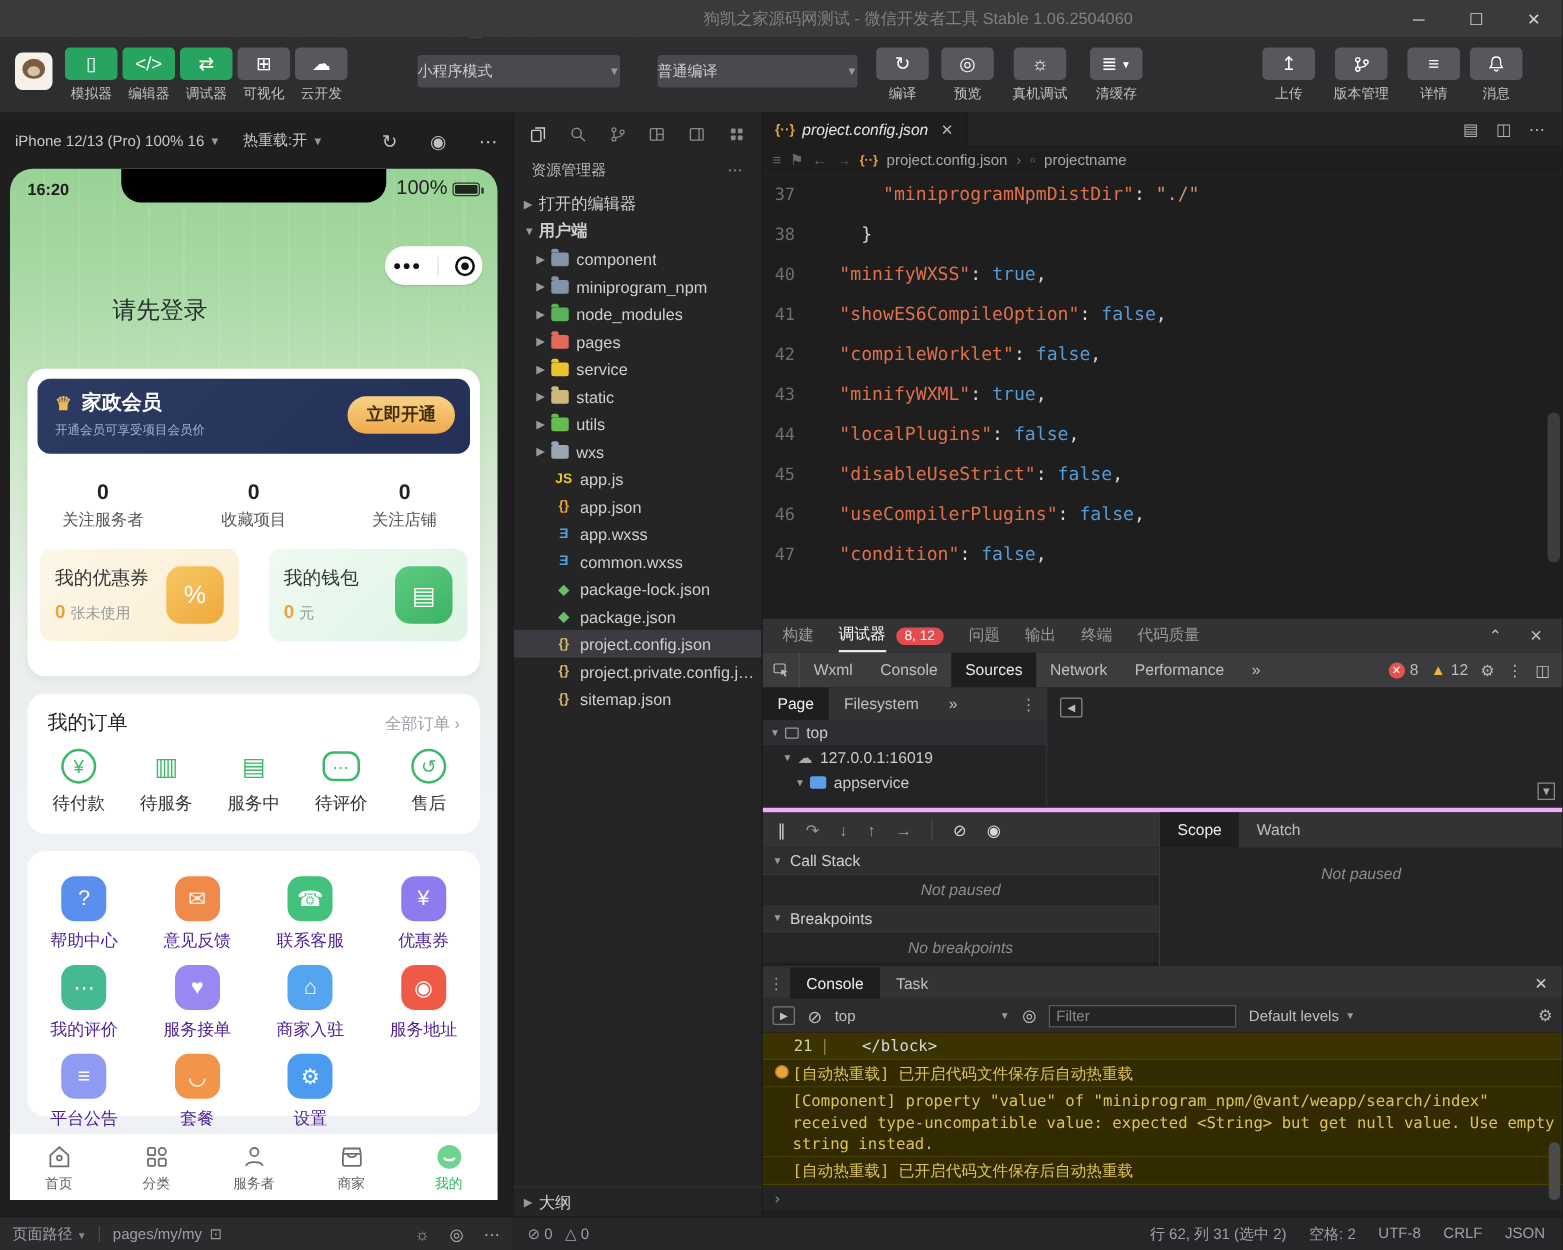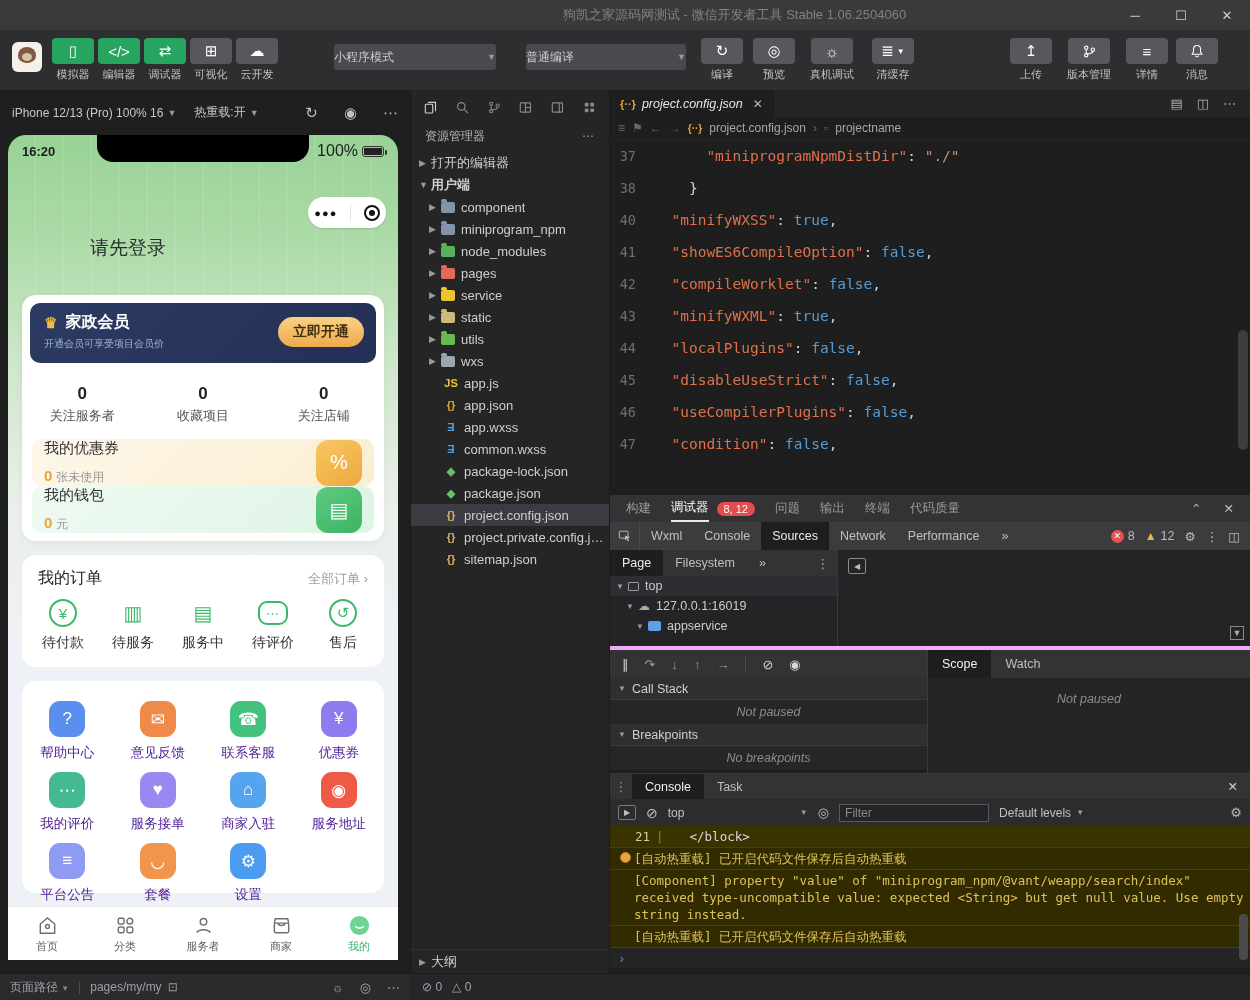--- a/index.html
+++ b/index.html
@@ -66,21 +66,21 @@
     position:relative; padding:9px 14px; color:#fff; }
   .vip-t { display:flex; align-items:center; font-size:16px; font-weight:bold; }
   .vip-t .crown { color:#f0b94f; margin-right:8px; font-size:15px; }
   .vip-sub { font-size:10px; color:#9fb0d6; margin-top:4px; }
   .vip-btn { position:absolute; right:12px; top:14px; background:linear-gradient(180deg,#f8d286,#efa94c);
     color:#41300f; font-weight:bold; font-size:14px; padding:6px 15px; border-radius:17px; }
   .stats { display:flex; height:66px; align-items:center; }
   .stat { flex:1; text-align:center; }
   .stat-v { font-size:17px; font-weight:bold; color:#222; }
   .stat-l { font-size:13px; color:#555; margin-top:3px; }
-  .wallet-row { display:flex; gap:0; padding:2px 10px 0 10px;flex-direction:column; }
+  .wallet-row { display:flex; gap:24px; padding:2px 10px 0 10px; }
   .wcard { flex:1; height:74px; border-radius:10px; display:flex; align-items:center; padding:0 12px; }
   .wcard.c1 { background:linear-gradient(135deg,#fdf7e9,#fbeed2); }
   .wcard.c2 { background:linear-gradient(135deg,#effaf2,#def4e5); }
   .wc-title { font-size:15px; color:#333; }
   .wc-line { margin-top:9px; font-size:12px; color:#999; }
   .wc-num { color:#e8a33d; font-size:15px; font-weight:bold; margin-right:4px; }
   .wc-ico { margin-left:auto; width:46px; height:46px; border-radius:12px; color:#fff; font-size:20px;
     display:flex; align-items:center; justify-content:center; }
   .wc-ico.o { background:linear-gradient(145deg,#f7c764,#efa83c); }
   .wc-ico.g { background:linear-gradient(145deg,#5ecb80,#3cb364); }
@@ -988,13 +988,20 @@
     <span class="ficons">
       <span>☼</span>
       <span>◎</span>
       <span>⋯</span>
     </span>
   </div>
   <div class="f-exp">
     <span>⊘ <span>0</span></span>
     <span>△ <span>0</span></span>
   </div>
+  <div class="f-right">
+    <span>行 62, 列 31 (选中 2)</span>
+    <span>空格: 2</span>
+    <span>UTF-8</span>
+    <span>CRLF</span>
+    <span>JSON</span>
+  </div>
 </div>
 
 </body></html>

